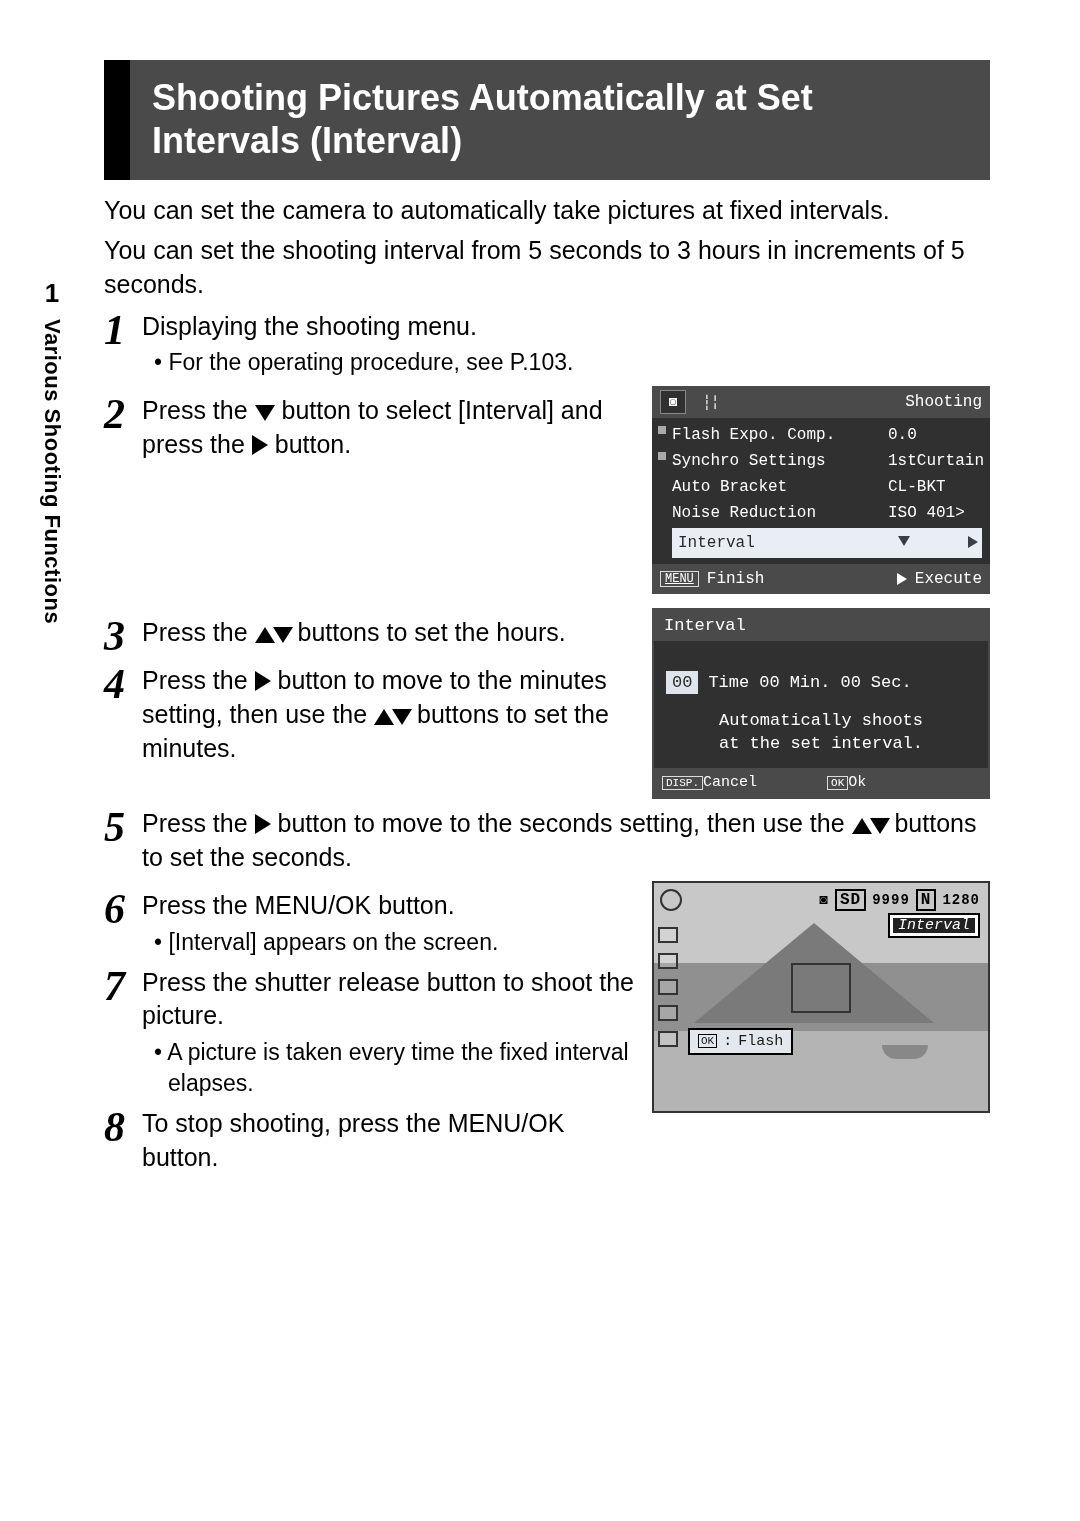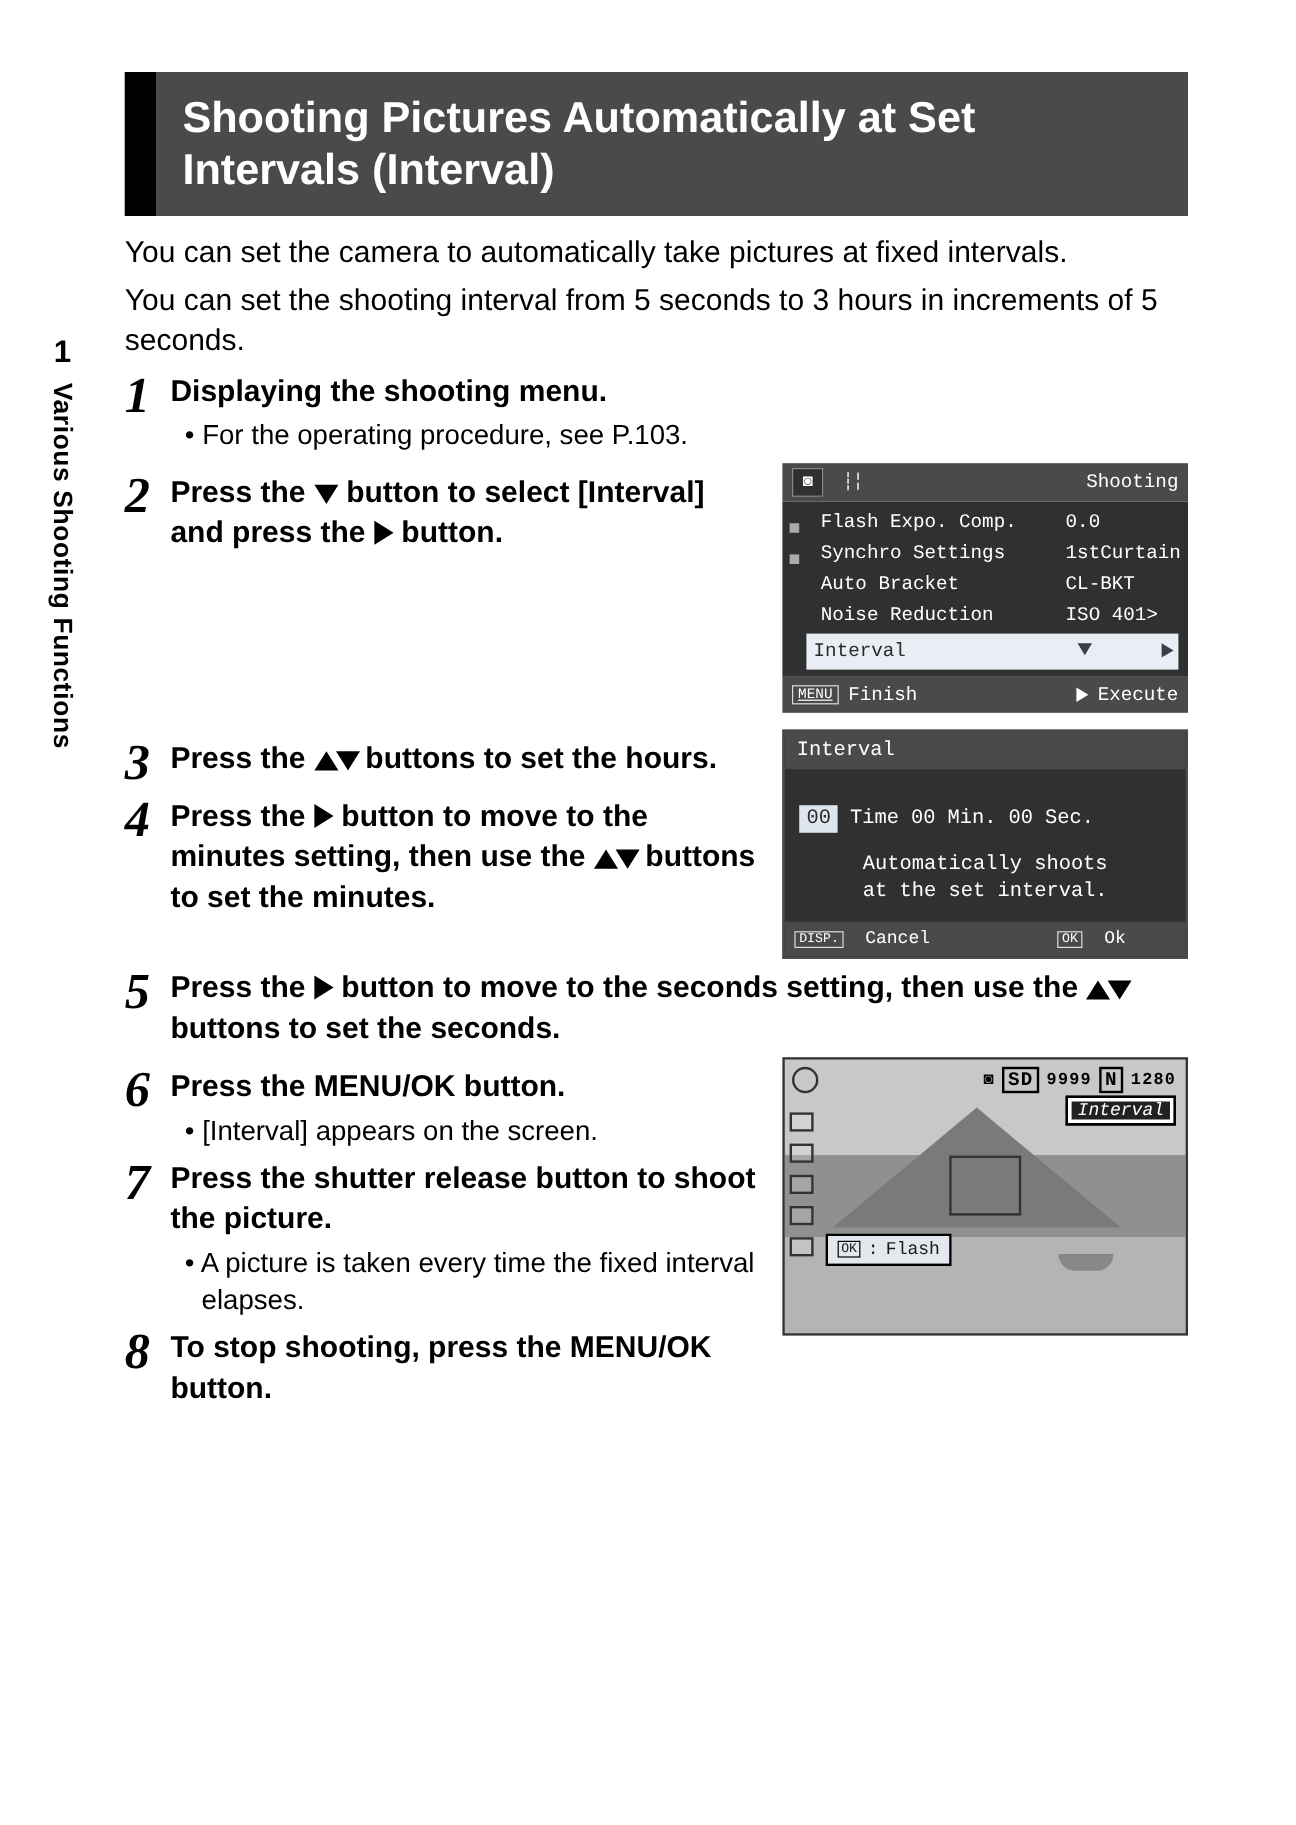--- a/index.html
+++ b/index.html
@@ -72,21 +72,21 @@
     font-weight: bold;
     width: 38px;
     text-align: left;
     line-height: 0.9;
     padding-top: 2px;
     flex-shrink: 0;
   }
   .step-body { flex: 1; }
   .step-title {
     font-size: 25px;
-    font-weight: bold;
+    font-weight: normal;
     line-height: 1.35;
   }
   .step-bullet {
     font-size: 23px;
     line-height: 1.35;
     margin-top: 4px;
     margin-left: 26px;
     text-indent: -14px;
   }
   .step-bullet::before { content: "• "; }
@@ -131,22 +131,22 @@
   .lcd1-top .cam { font-size: 14px; }
   .lcd1-top .spacer { flex: 1; }
   .lcd1-body {
     background: #303030;
     padding: 4px 6px 4px 0;
   }
   .lcd1-row {
     display: flex;
     font-size: 16px;
     padding: 4px 6px 4px 6px;
-    gap: 18px;
-    align-items: flex-end;
+    gap: 6px;
+    align-items: flex-start;
   }
   .lcd1-row .sq {
     width: 8px; height: 8px; background: #aaa; flex-shrink: 0;
   }
   .lcd1-row .k { flex: 1; white-space: nowrap; }
   .lcd1-row .v { width: 90px; white-space: nowrap; }
   .lcd1-row.sel {
     background: #e9eef4;
     color: #2a2a2a;
     margin: 2px 2px 2px 20px;
@@ -211,21 +211,21 @@
     font-size: 17px;
     margin-top: 16px;
     line-height: 1.35;
   }
   .lcd2-foot {
     background: #4a4a4a;
     display: flex;
     font-size: 15px;
     padding: 6px 8px;
     align-items: center;
-    gap: 18px;
+    gap: 0;
   }
   .lcd2-foot .box {
     border: 1px solid #ddd;
     font-size: 11px;
     padding: 0 3px;
   }
   .lcd2-foot .spacer { width: 70px; }
 
   
   .lcd3 {

